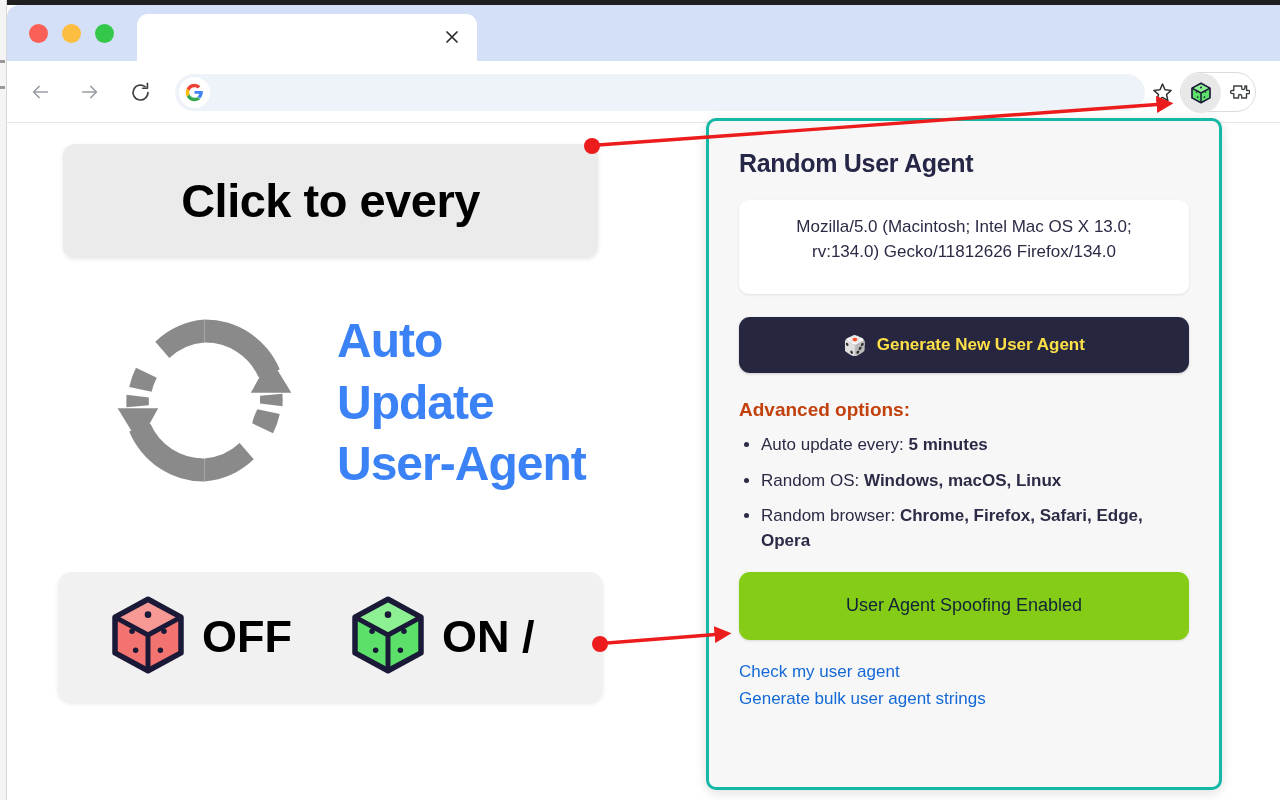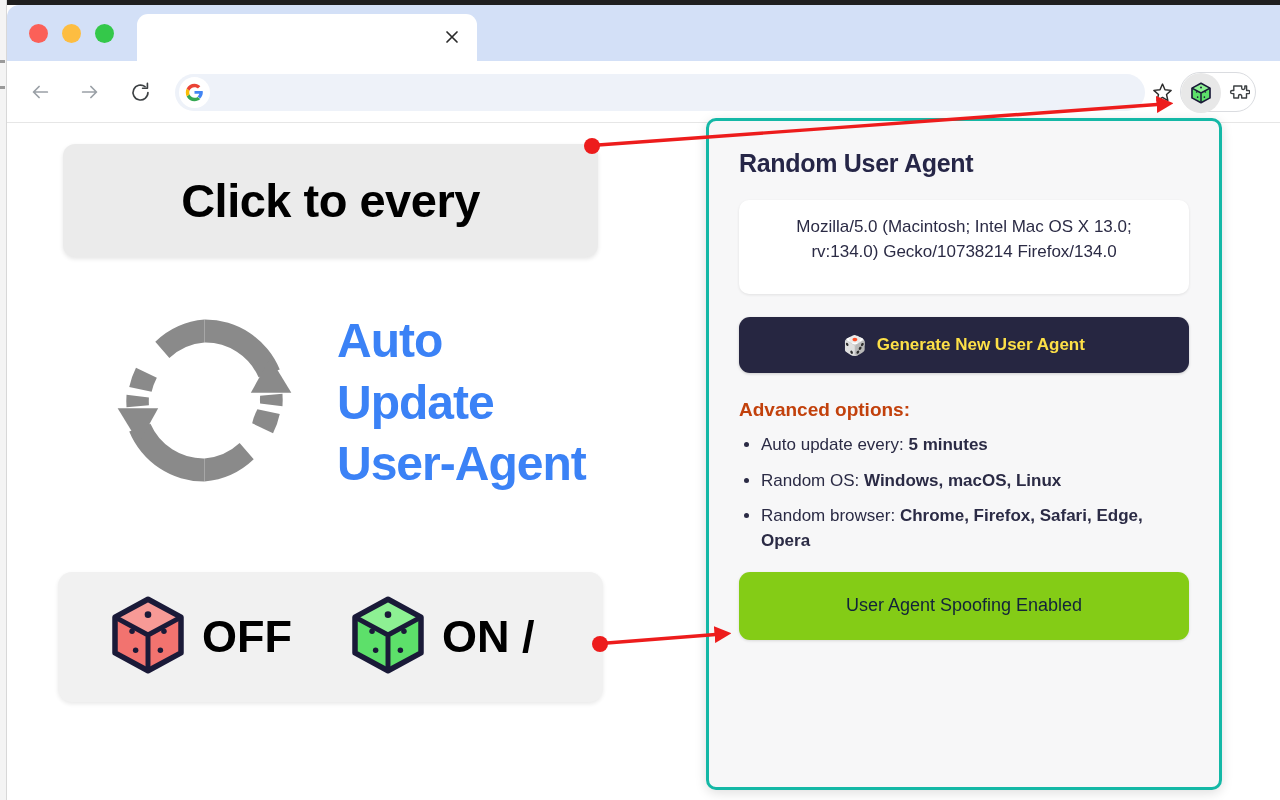--- a/index.html
+++ b/index.html
@@ -340,21 +340,21 @@
         </div>
         <div class="onoff-label">ON /</div>
       </div>
     </div>
   </div>
 
   <div class="popup">
     <div class="popup-title">Random User Agent</div>
 
     <div class="ua-box">
-      <div class="ua-text">Mozilla/5.0 (Macintosh; Intel Mac OS X 13.0; rv:134.0) Gecko/10738214 Firefox/134.0</div>
+      <div class="ua-text">Mozilla/5.0 (Macintosh; Intel Mac OS X 13.0; rv:134.0) Gecko/11812626 Firefox/134.0</div>
     </div>
 
     <div class="gen-btn">
       <span style="font-size:19px;">🎲</span>
       <span class="gen-btn-label">Generate New User Agent</span>
     </div>
 
     <div class="adv-title">Advanced options:</div>
 
     <ul class="adv-list">
@@ -369,20 +369,24 @@
       <li>
         <span>Random browser:</span>
         <b>Chrome, Firefox, Safari, Edge, Opera</b>
       </li>
     </ul>
 
     <div class="spoof-btn">
       <span class="spoof-label">User Agent Spoofing Enabled</span>
     </div>
 
+    <div class="links">
+      <a class="link" href="#">Check my user agent</a>
+      <a class="link" href="#">Generate bulk user agent strings</a>
+    </div>
   </div>
 
   <svg class="anno" aria-hidden="true">
     <defs>
       <marker id="ah" markerWidth="5" markerHeight="5" refX="2.2" refY="2.5" orient="auto">
         <path d="M0 0 L5 2.5 L0 5 Z" fill="#ed1c1c"></path>
       </marker>
     </defs>
     <g>
       <circle cx="592" cy="146" r="8" fill="#ed1c1c"></circle>

